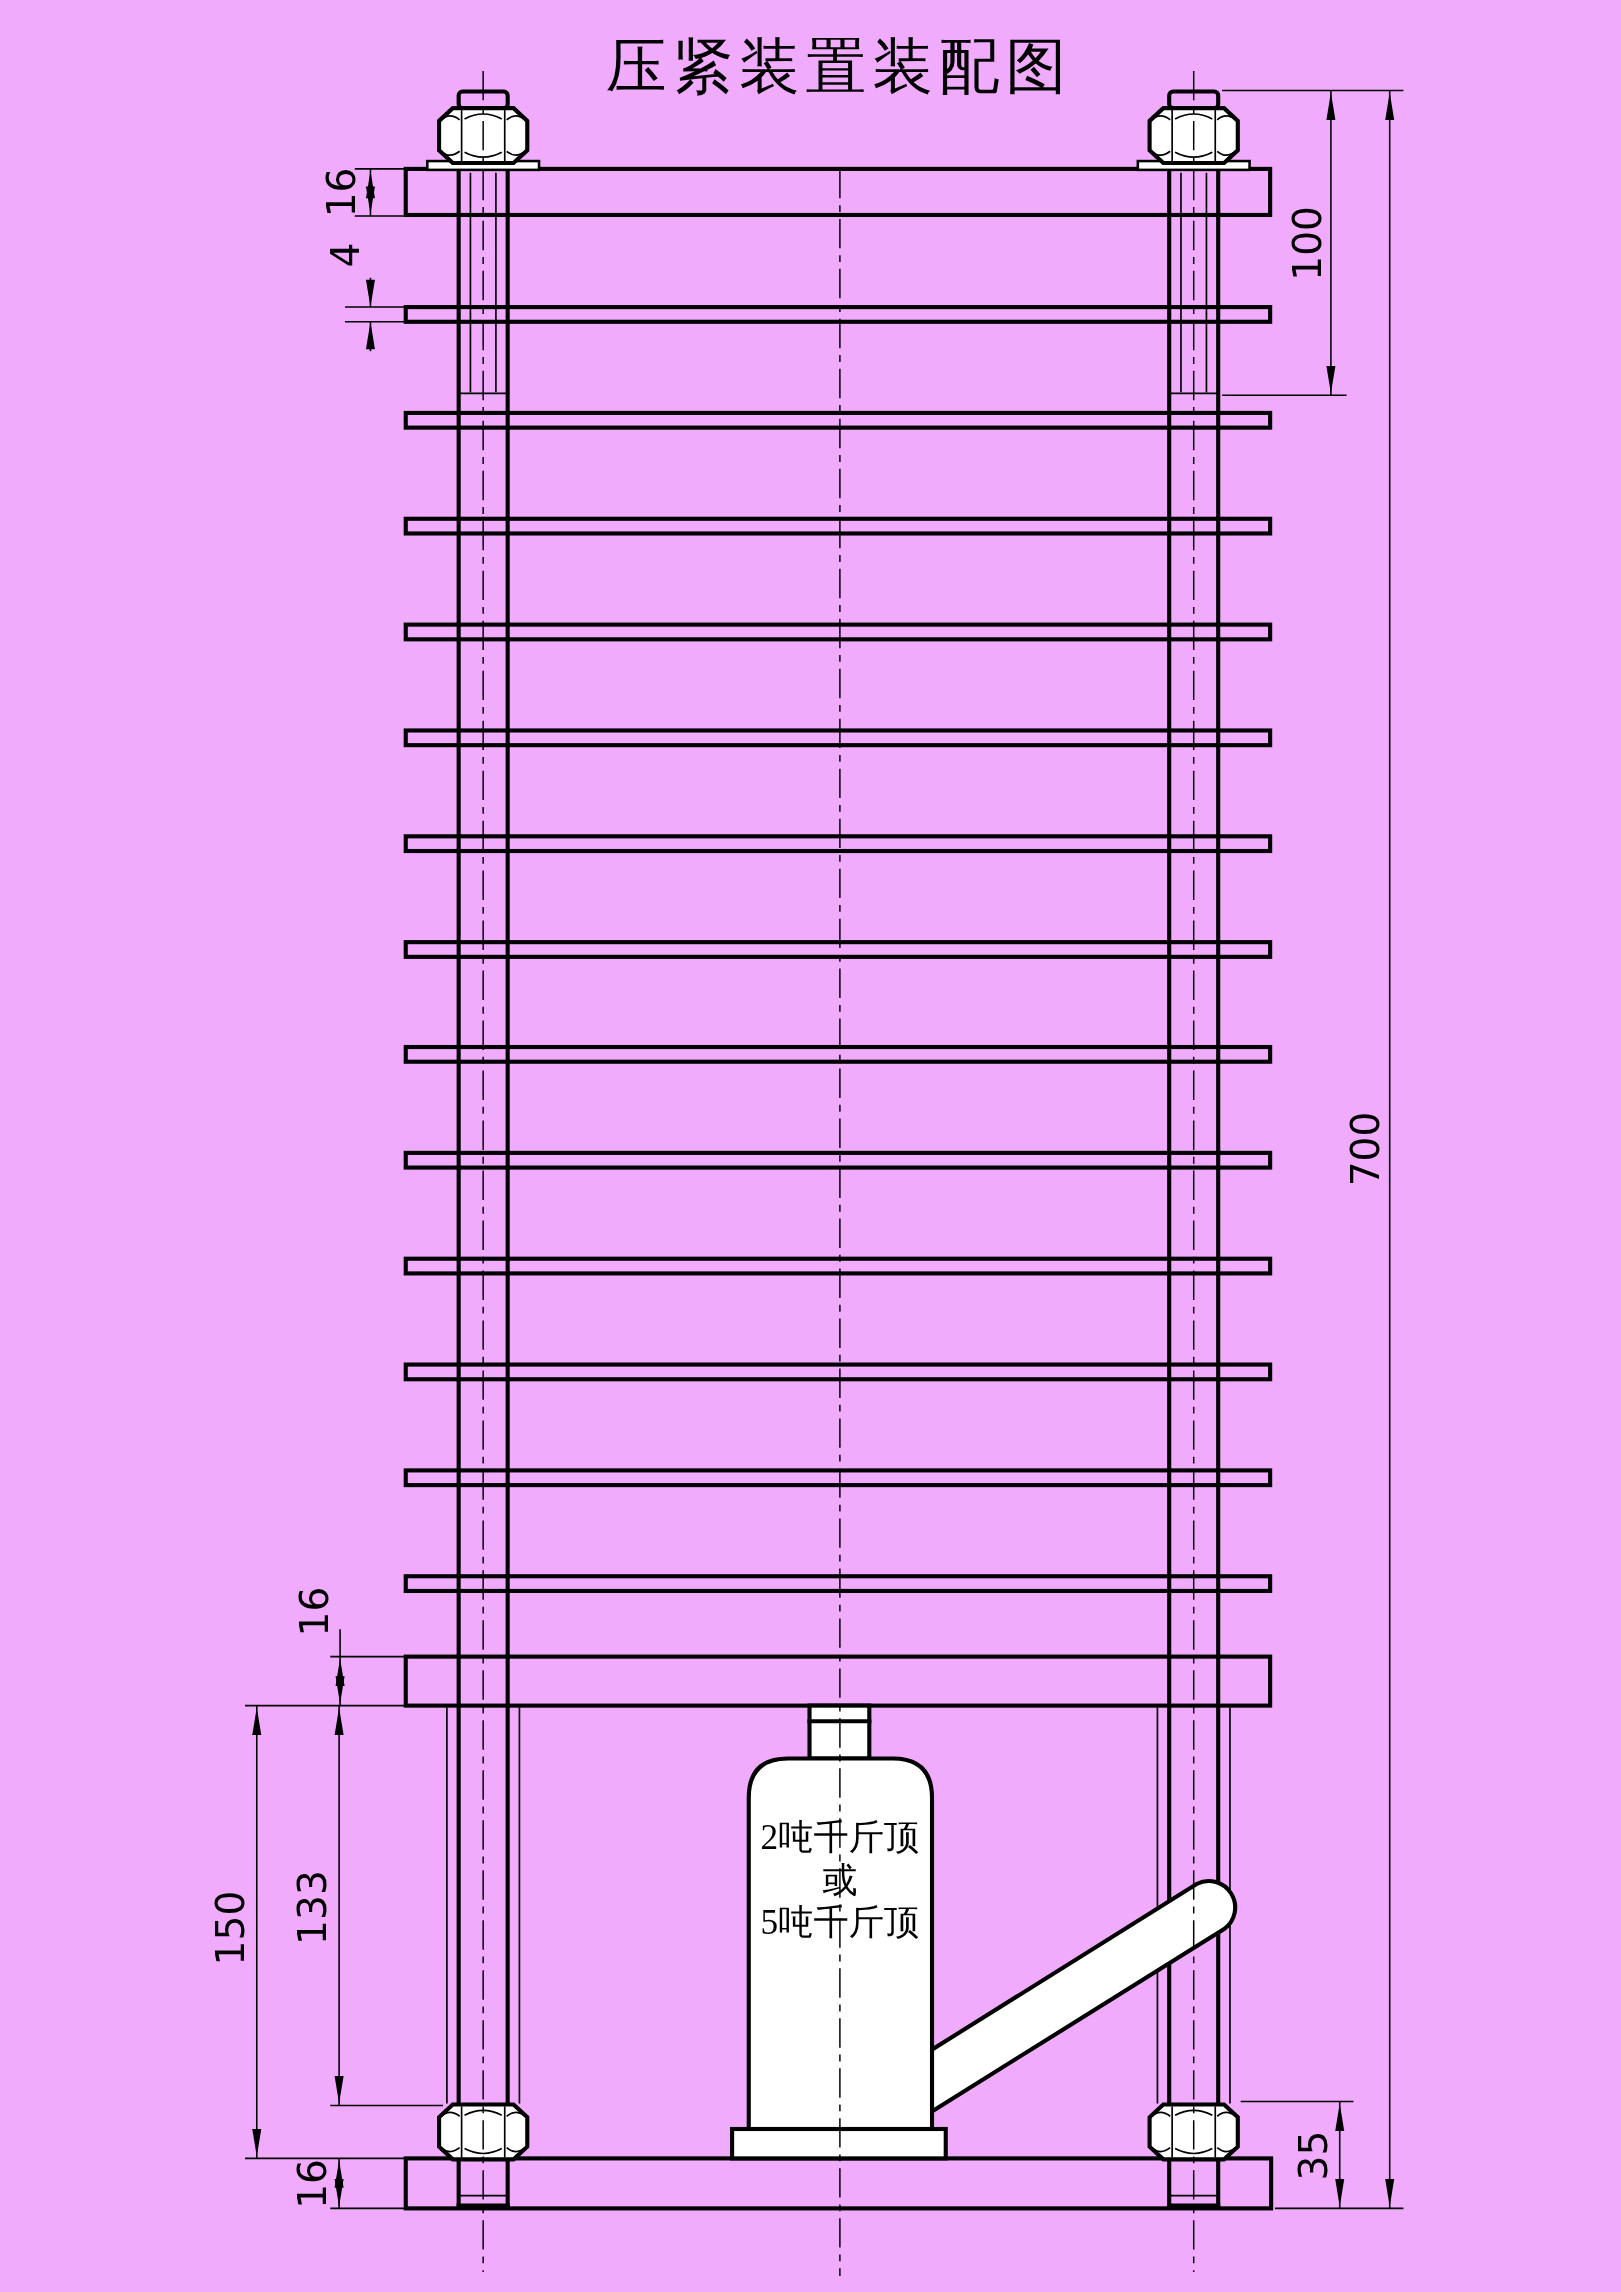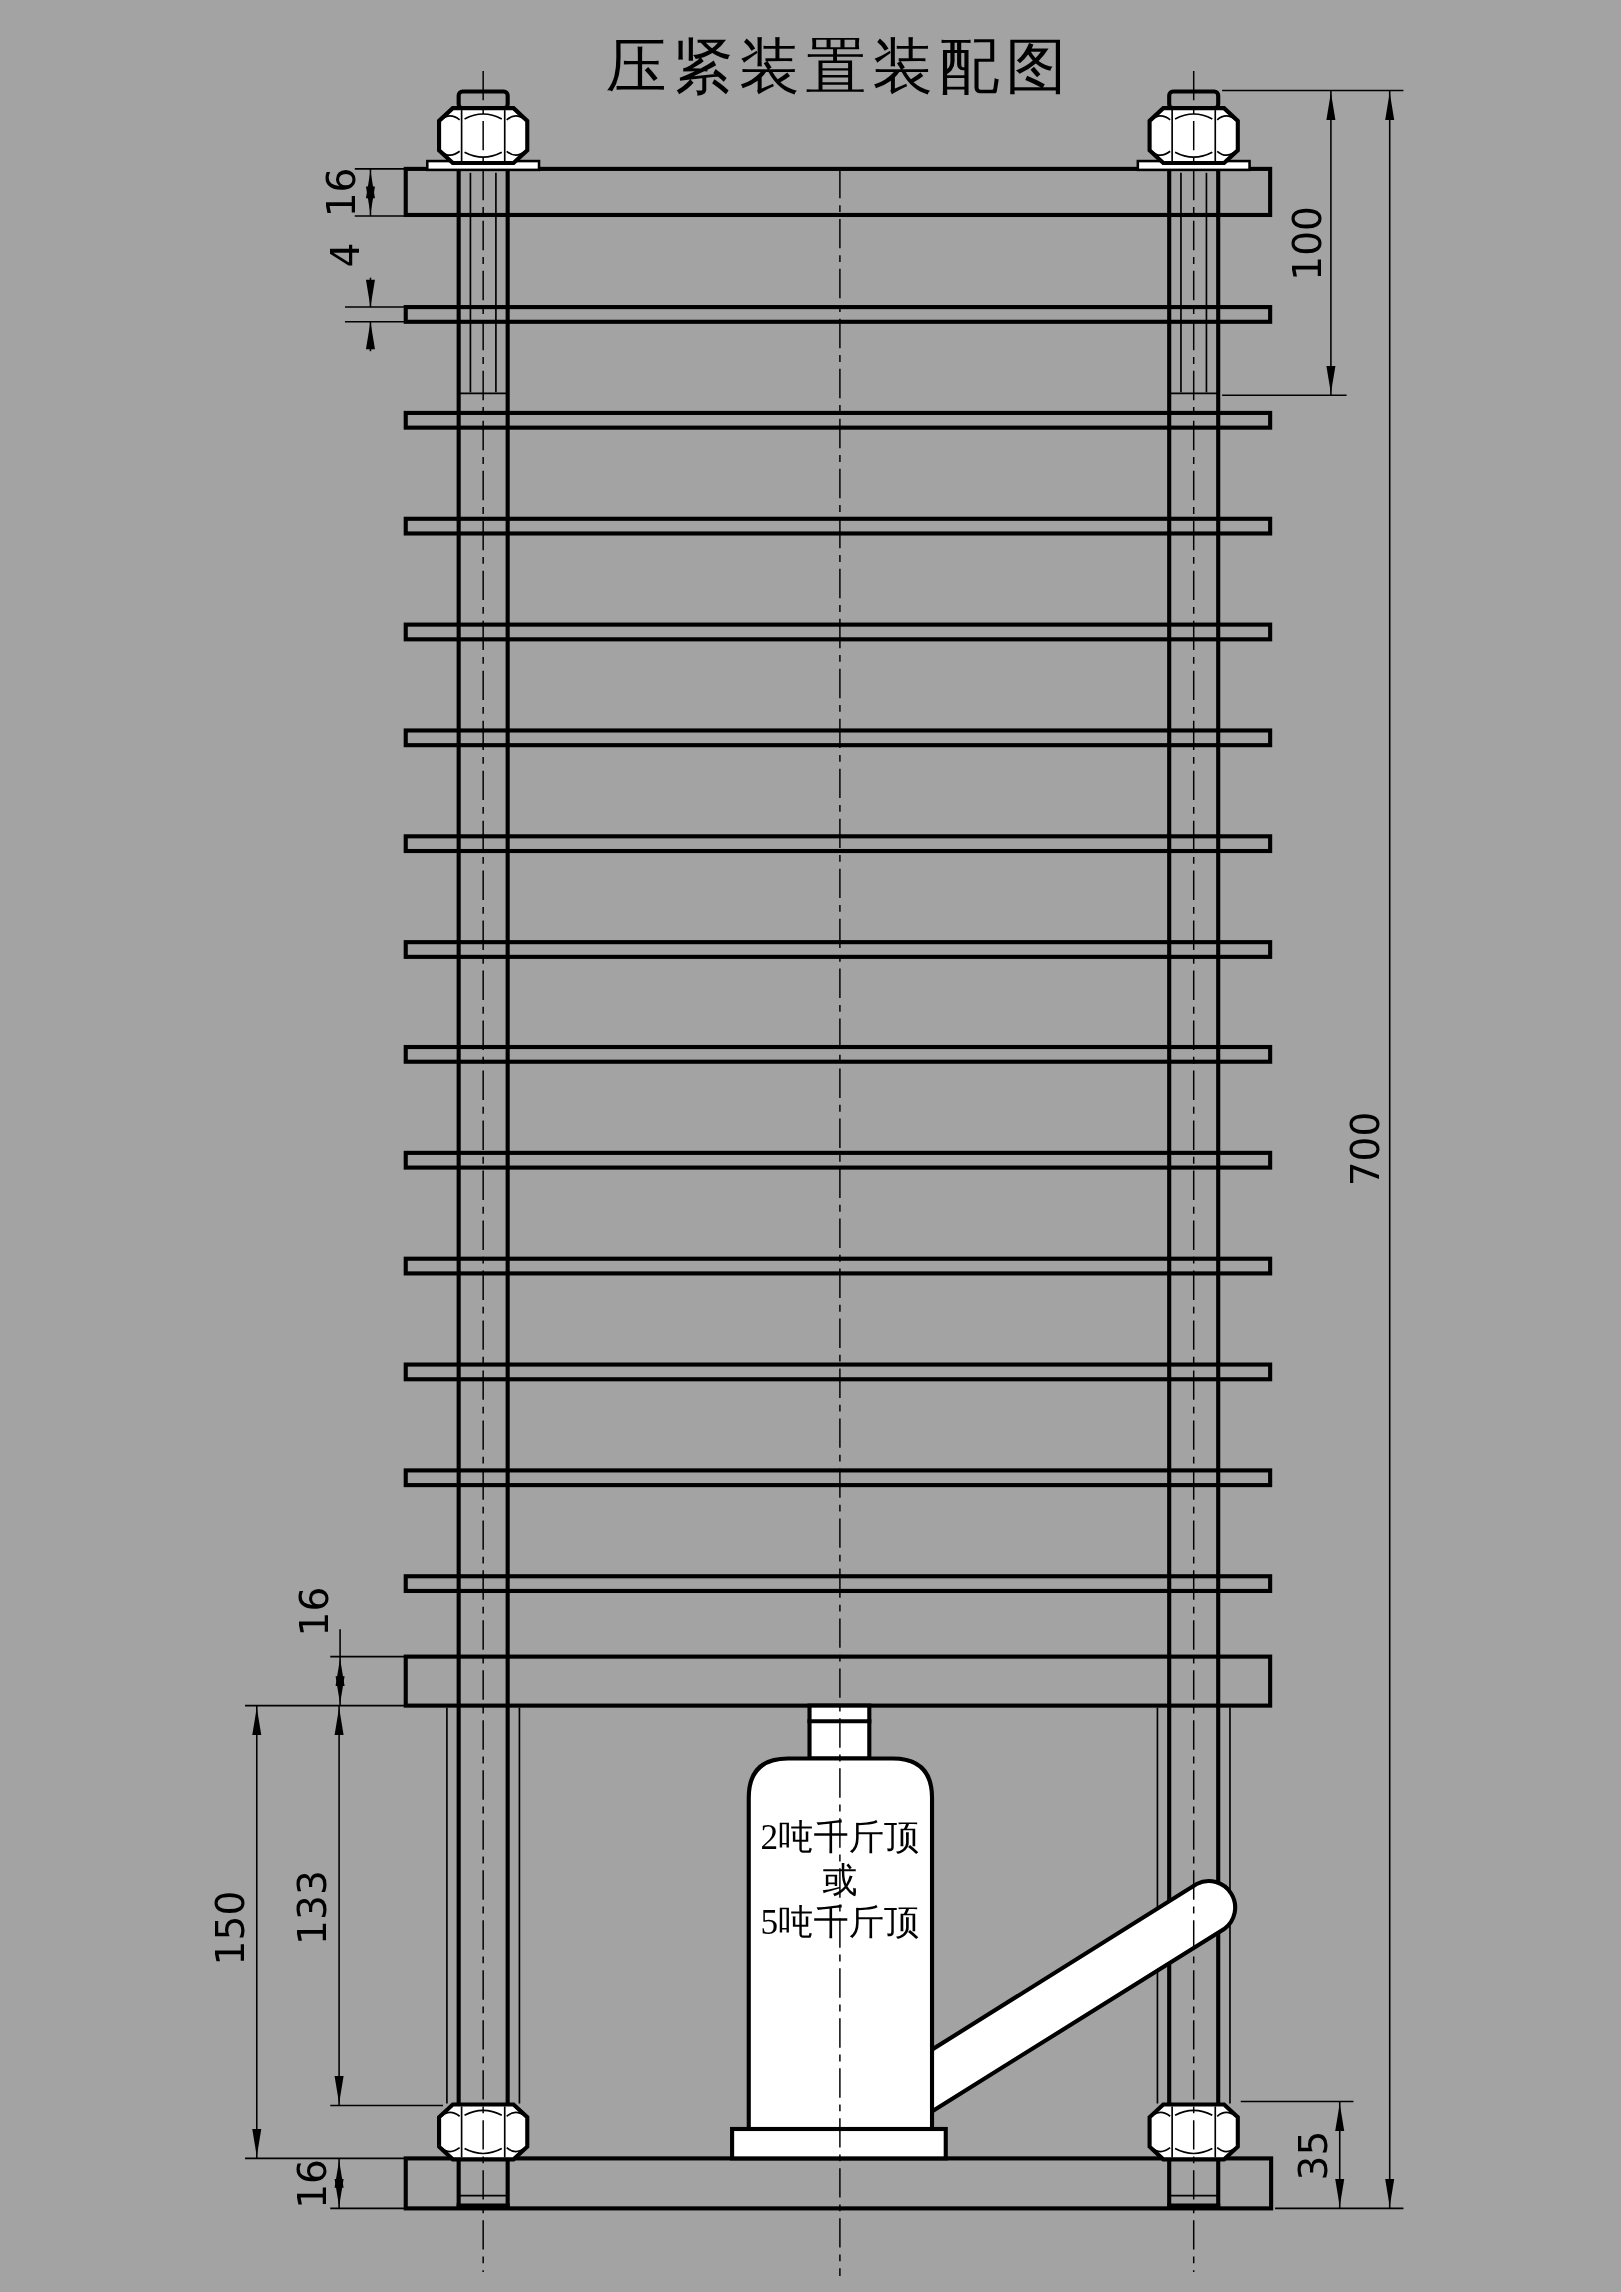--- a/index.html
+++ b/index.html
@@ -1,16 +1,16 @@
 <!DOCTYPE html>
 <html><head>
 <meta charset="utf-8">
 <style>
   html,body{margin:0;padding:0;background:#ffffff;}
-  #canvas{position:relative;width:1621px;height:2293px;background:#a3a3a3;overflow:hidden;}
+  #canvas{position:relative;width:1621px;height:2293px;background:#f0abfc;overflow:hidden;}
   svg{display:block;}
   .t  {stroke:#000;stroke-width:4.2;fill:none;stroke-linecap:square;}
   .tw {stroke:#000;stroke-width:4.2;fill:#fff;stroke-linecap:square;}
   .md {stroke:#000;stroke-width:2.6;fill:#fff;}
   .s  {stroke:#000;stroke-width:1.7;fill:none;}
   .c  {stroke:#000;stroke-width:1.5;fill:none;stroke-dasharray:30 7 7 7;}
   .d  {stroke:#000;stroke-width:1.6;fill:none;}
   .a  {fill:#000;stroke:none;}
   text{fill:#000;}
   .dim{font-family:"DejaVu Sans",sans-serif;font-size:40px;}

